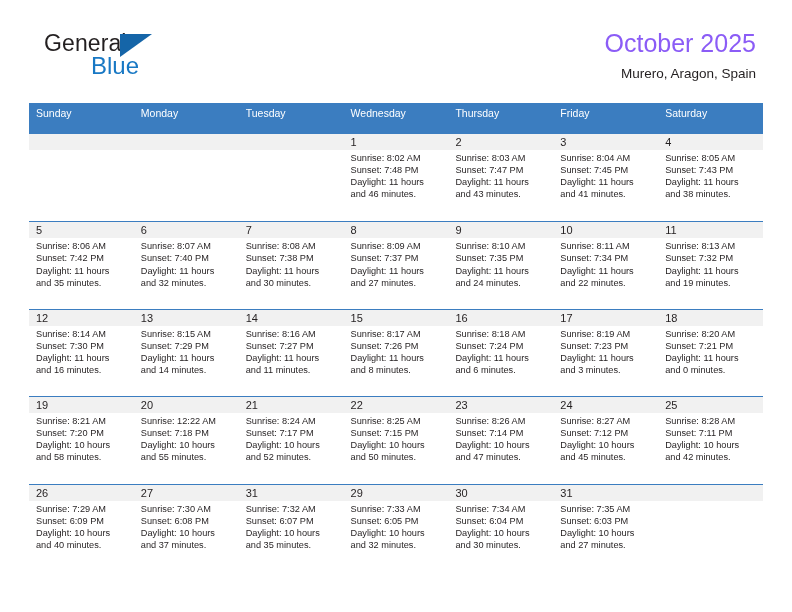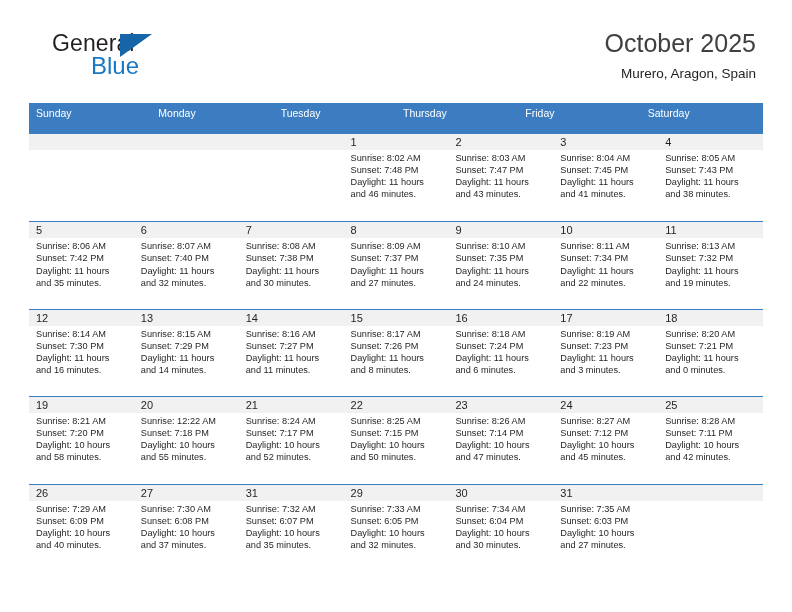--- a/index.html
+++ b/index.html
@@ -34,21 +34,21 @@
 
   .brand {
     position: absolute;
     left: 36px;
     top: 30px;
     width: 200px;
     height: 56px;
   }
   .brand-general {
     position: absolute;
-    left: 16px;
+    left: 8px;
     top: 0;
     font-size: 23px;
     letter-spacing: 0.1px;
     color: #231f20;
     font-family: "Liberation Sans", sans-serif;
   }
   .brand-blue {
     position: absolute;
     left: 55px;
     top: 22px;
@@ -68,21 +68,21 @@
 
   .title-block {
     position: absolute;
     right: 36px;
     top: 28px;
     text-align: right;
   }
   .cal-title {
     font-size: 25px;
     font-weight: normal;
-    color: #404040;
+    color: #8b5cf6;
     line-height: 30px;
     white-space: nowrap;
   }
   .cal-subtitle {
     margin-top: 8px;
     font-size: 13.5px;
     color: #231f20;
     line-height: 16px;
     white-space: nowrap;
   }
@@ -177,20 +177,21 @@
     </div>
 
   </div>
 
   <div class="calendar">
 
     <div class="weekdays">
       <div class="weekday">Sunday</div>
       <div class="weekday">Monday</div>
       <div class="weekday">Tuesday</div>
+      <div class="weekday">Wednesday</div>
       <div class="weekday">Thursday</div>
       <div class="weekday">Friday</div>
       <div class="weekday">Saturday</div>
     </div>
 
     <div id="weeks-container">
         <div class="week">
           <div class="week-numbers-band"></div>
           <div class="week-cells">
             <div class="day-cell empty">

